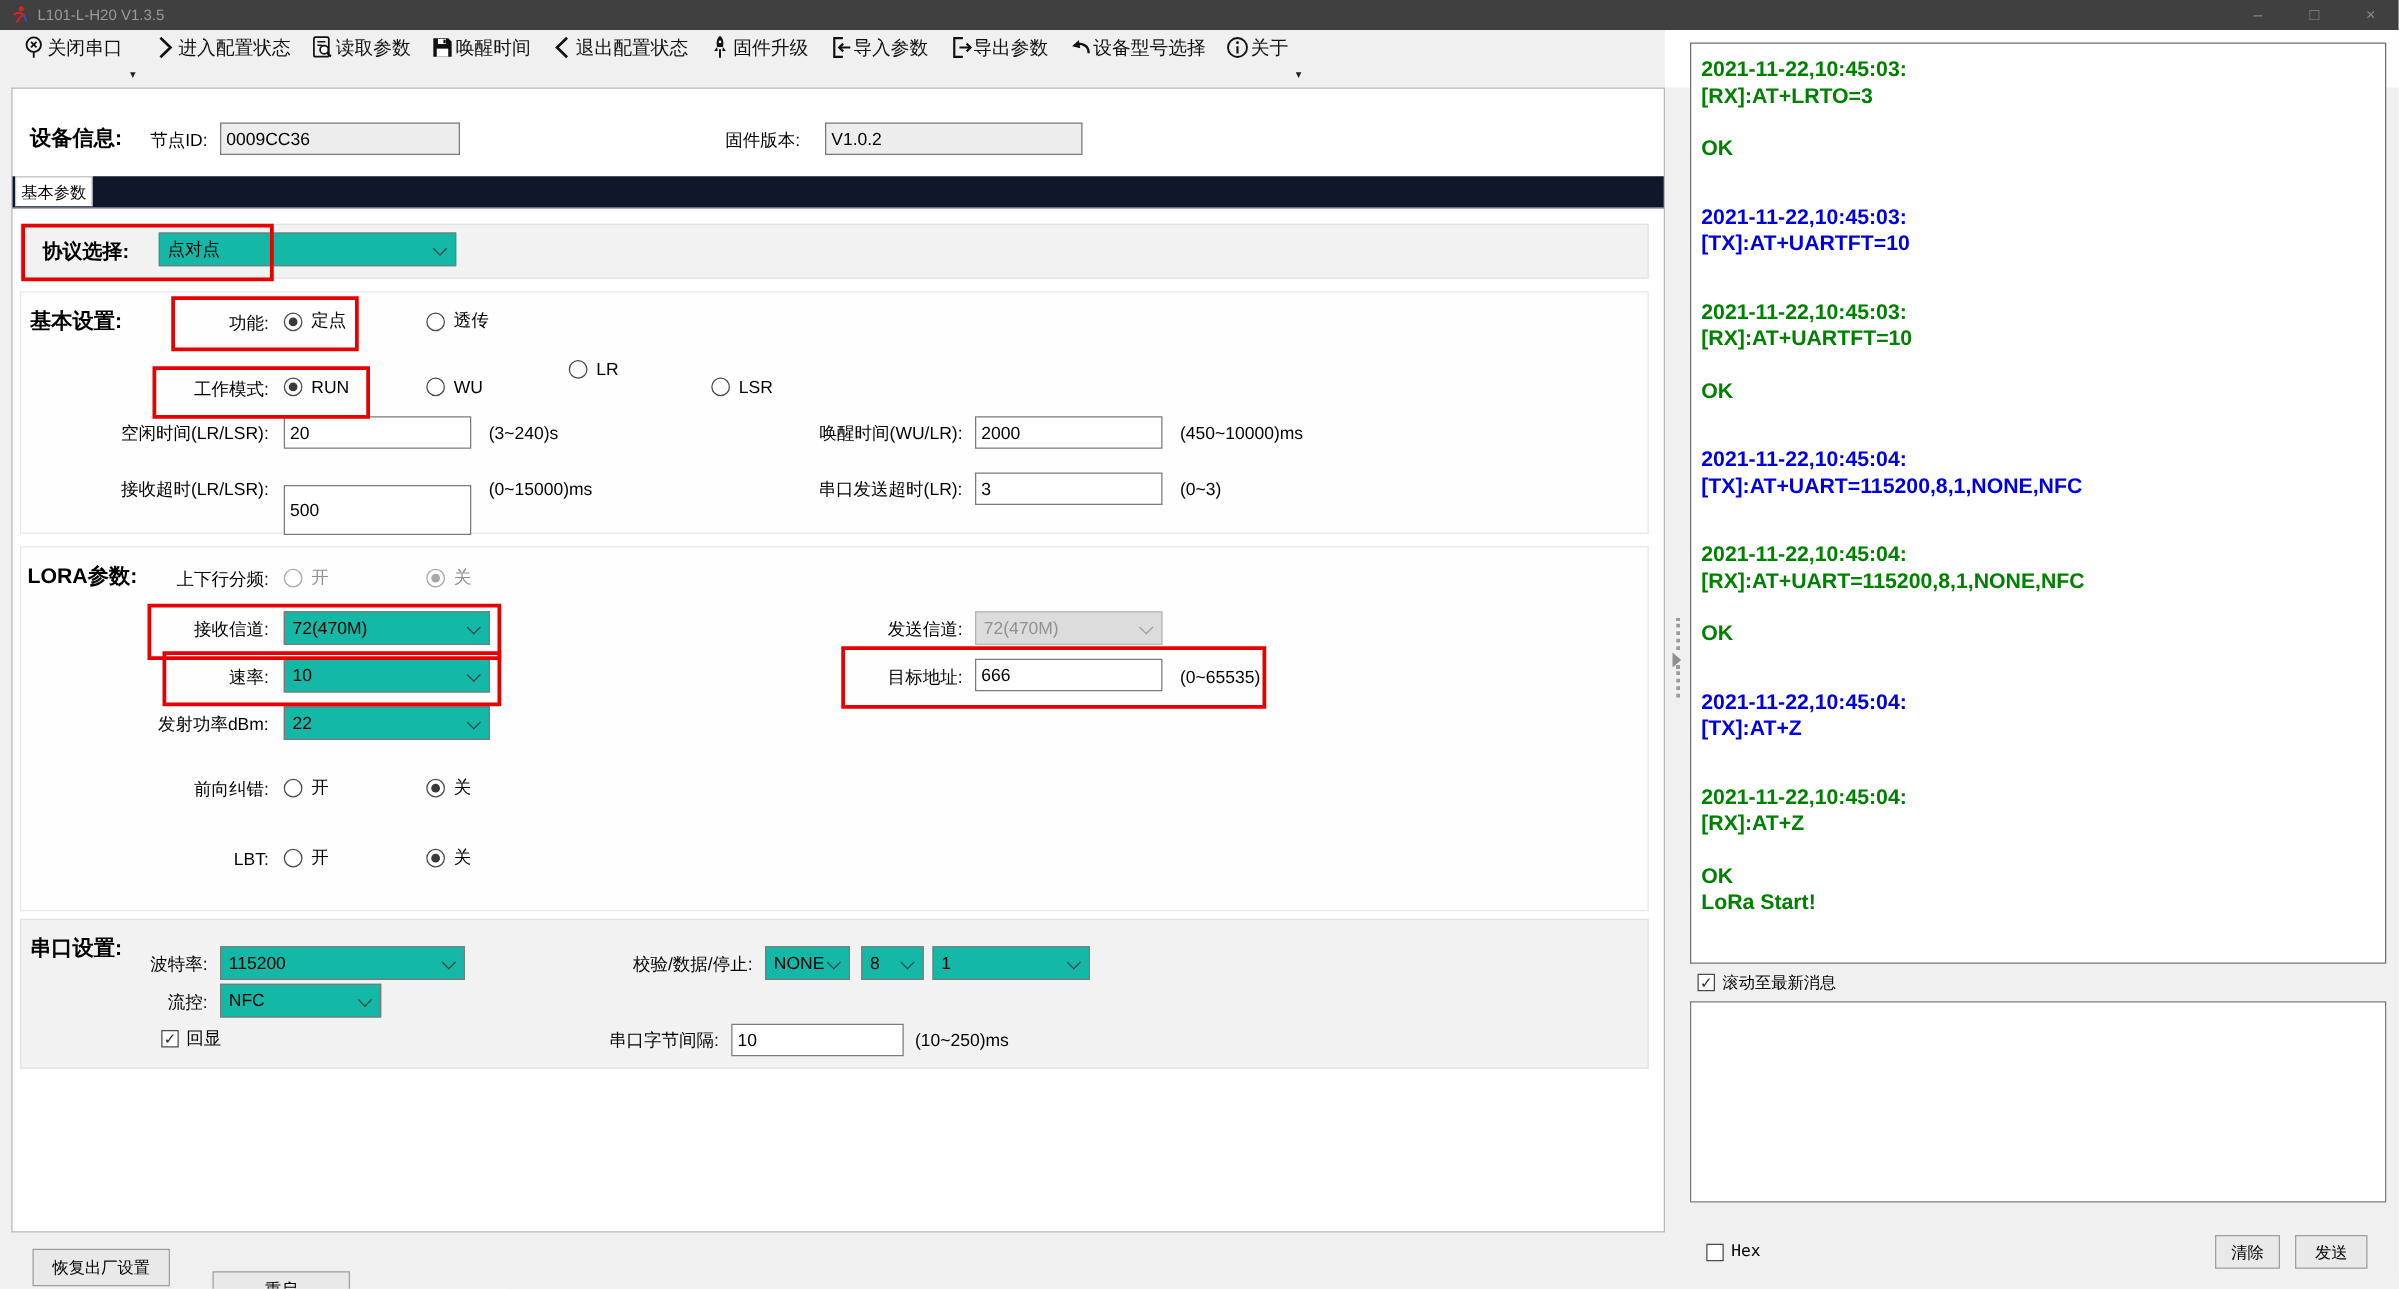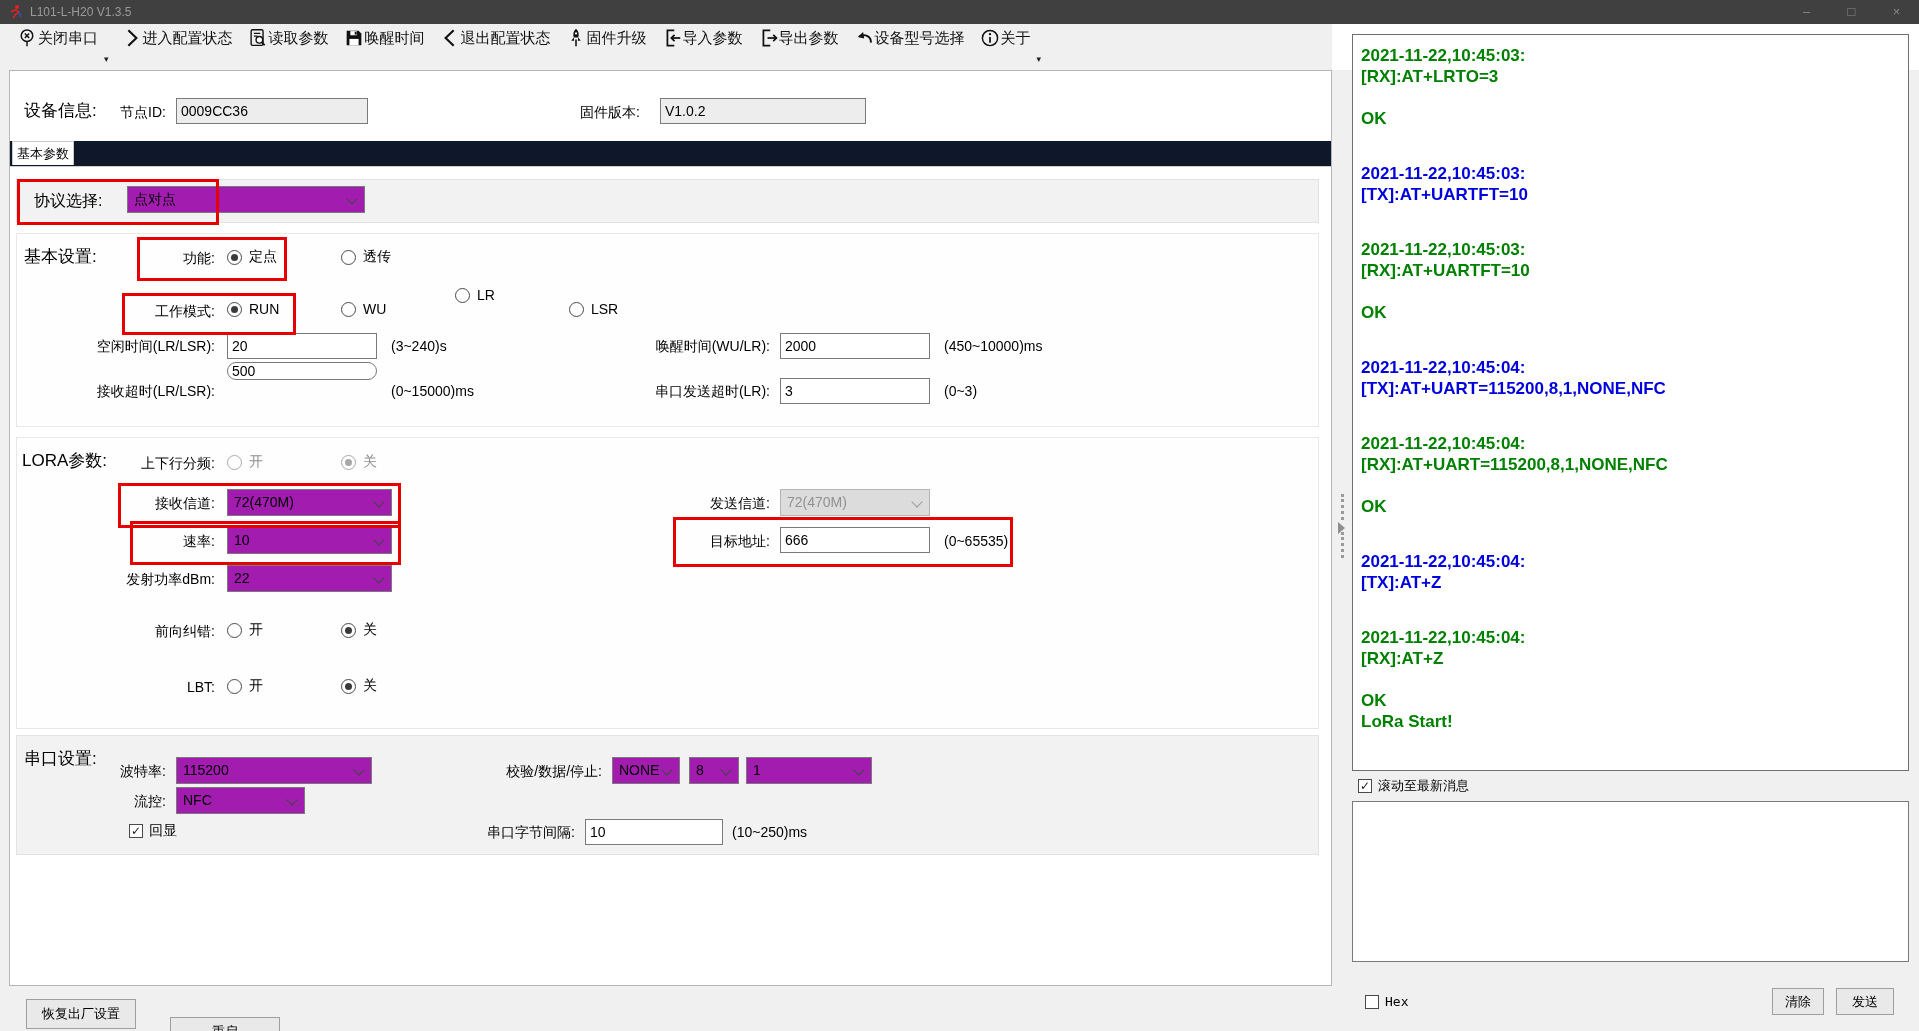--- a/index.html
+++ b/index.html
@@ -14,26 +14,26 @@
   
   .right-top{position:absolute;left:1332px;top:24px;width:587px;height:46px;background:#fff}
   .toolbar{position:absolute;left:0;top:24px;width:1332px;height:46px;background:#f0f0f0;display:flex;align-items:flex-start;padding:3px 0 0 16px;box-sizing:border-box}
   .tb-grip{position:absolute;left:3px;top:28px;height:38px;border-left:2px dotted #bdbdbd}
   .tb-item{display:flex;align-items:center;margin-right:14px;cursor:default}
   .tb-icon,.tb-icon svg{width:22px;height:22px;display:block}
   .tb-label{font-size:15px;white-space:nowrap;margin-top:1px;color:#111}
   .tb-caret{font-size:9px;color:#222;margin:27px 12px 0 -8px}
   
   .main-panel{position:absolute;left:9px;top:70px;width:1323px;height:916px;background:#fff;border:1px solid #b6b6b6;box-sizing:border-box}
-  .sec-title{position:absolute;font-weight:normal;font-size:17px;white-space:nowrap}
+  .sec-title{position:absolute;font-weight:bold;font-size:17px;white-space:nowrap}
   .flabel{position:absolute;font-size:14px;text-align:right;white-space:nowrap}
   .hint{position:absolute;font-size:14px;white-space:nowrap}
   .txt{position:absolute;border:1px solid #7a7a7a;font-size:14px;padding:0 4px;box-sizing:border-box;background:#fff;font-family:inherit;color:#000}
   .txt.ro{background:#ededed}
-  .combo{position:absolute;background:#a21caf;border:1px solid #7a7a7a;box-sizing:border-box;font-size:14px}
+  .combo{position:absolute;background:#14b8a6;border:1px solid #7a7a7a;box-sizing:border-box;font-size:14px}
   .combo-val{position:absolute;left:6px;top:4px;white-space:nowrap}
   .combo-chev{position:absolute;right:8px;top:8px;width:7px;height:7px;border-right:1.6px solid #444;border-bottom:1.6px solid #444;transform:rotate(45deg)}
   .combo.disabled{background:#dcdcdc;border-color:#b5b5b5;color:#919191}
   .combo.disabled .combo-chev{border-color:#9d9d9d}
   .radio{position:absolute;display:flex;align-items:center;gap:7px;font-size:14px;white-space:nowrap}
   .rb{width:15px;height:15px;border:1px solid #4a4a4a;border-radius:50%;background:#fff;position:relative;box-sizing:border-box;flex:0 0 auto}
   .rb.on::after{content:"";position:absolute;left:3px;top:3px;right:3px;bottom:3px;border-radius:50%;background:#3a3a3a}
   .radio.dis{color:#8f8f8f}
   .radio.dis .rb{border-color:#a8a8a8}
   .radio.dis .rb.on::after{background:#a8a8a8}
@@ -229,21 +229,21 @@
   </div>
 
   <div class="flabel" style="left:20px;width:185px;top:267px">空闲时间(LR/LSR):</div>
   <input class="txt" style="left: 217px; top: 262px; width: 150px; height: 26px;" value="20">
   <div class="hint" style="left:381px;top:267px">(3~240)s</div>
   <div class="flabel" style="left:575px;width:185px;top:267px">唤醒时间(WU/LR):</div>
   <input class="txt" style="left: 770px; top: 262px; width: 150px; height: 26px;" value="2000">
   <div class="hint" style="left:934px;top:267px">(450~10000)ms</div>
 
   <div class="flabel" style="left:20px;width:185px;top:312px">接收超时(LR/LSR):</div>
-  <input class="txt" style="left: 217px; top: 291px; width: 150px; height: 18px; border-radius: 11px;" value="500">
+  <input class="txt" style="left: 217px; top: 317px; width: 150px; height: 40px;" value="500">
   <div class="hint" style="left:381px;top:312px">(0~15000)ms</div>
   <div class="flabel" style="left:575px;width:185px;top:312px">串口发送超时(LR):</div>
   <input class="txt" style="left: 770px; top: 307px; width: 150px; height: 26px;" value="3">
   <div class="hint" style="left:934px;top:312px">(0~3)</div>
 
   <div class="group" style="top:366px;height:292px"></div>
   <div class="sec-title" style="left:12px;top:378px">LORA参数:</div>
 
   <div class="flabel" style="left:95px;width:110px;top:384px">上下行分频:</div>
   <div class="radio dis" style="left:217px;top:382px">

